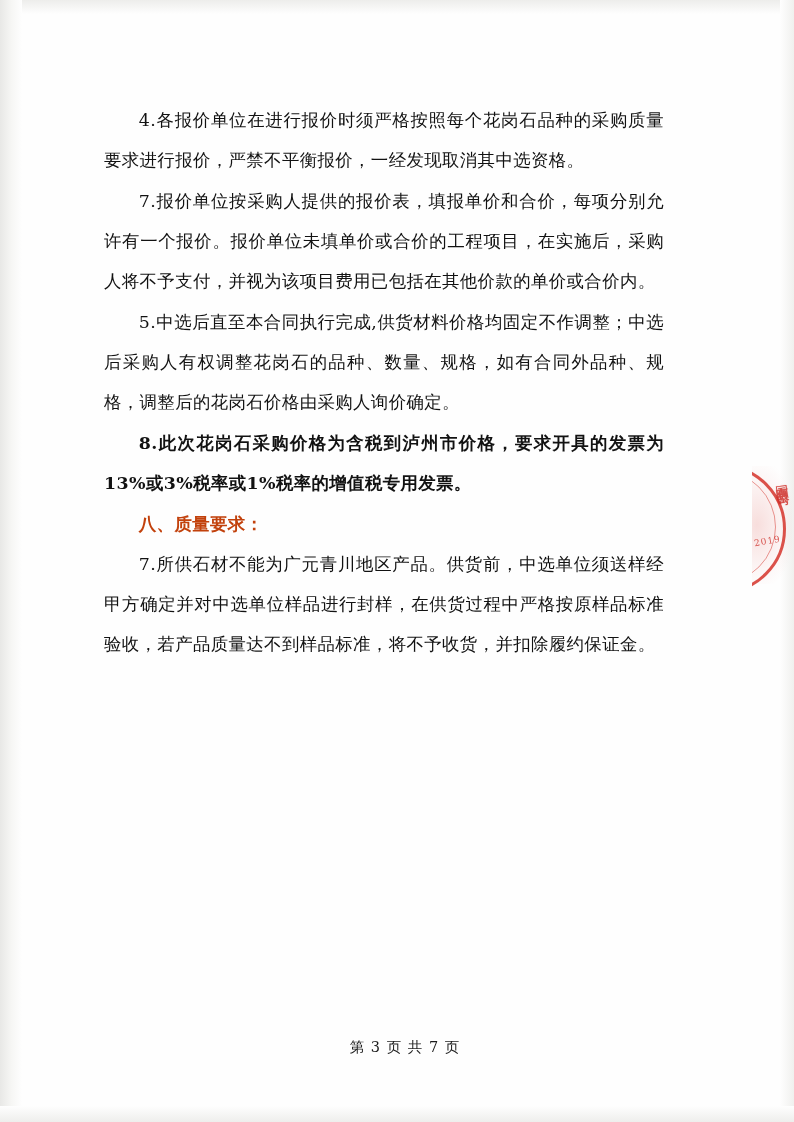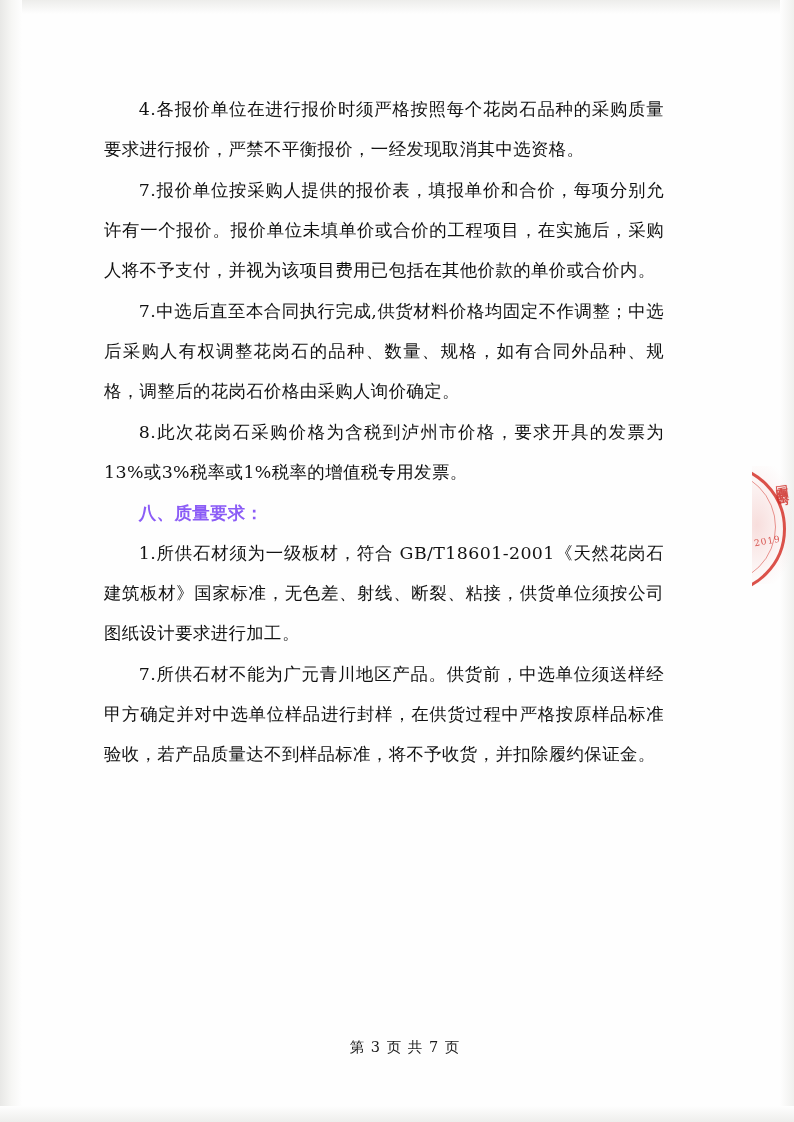--- a/index.html
+++ b/index.html
@@ -46,45 +46,45 @@
   .scan-edge-right {
     position: absolute;
     right: 0; top: 0;
     width: 14px; height: 1122px;
     background: linear-gradient(to left, #f0f0ee 0%, #fefefe 100%);
   }
 
   .content {
     position: absolute;
     left: 104px;
-    top: 89px;
+    top: 100px;
     width: 560px;
   }
 
   p.para {
     margin: 0 0 1px 0;
     font-size: 17.4px;
     line-height: 40px;
     letter-spacing: 0.4px;
     text-align: justify;
     text-justify: inter-ideograph;
     text-indent: 2em;
     color: #121212;
   }
   p.para.bold {
-    font-weight: normal;
+    font-weight: bold;
   }
   p.heading {
     margin: 0;
     font-size: 17.4px;
     line-height: 40px;
     letter-spacing: 0.4px;
     font-weight: bold;
     text-indent: 2em;
-    color: #8b5cf6;
+    color: #c2410c;
   }
 
   .footer {
     position: absolute;
     left: 8px;
     top: 1038px;
     width: 794px;
     text-align: center;
     font-size: 14.5px;
     letter-spacing: 1px;
@@ -162,24 +162,23 @@
 <div class="page">
 
   <div class="scan-edge-top"></div>
   <div class="scan-edge-left"></div>
   <div class="scan-edge-right"></div>
   <div class="scan-edge-bottom"></div>
 
   <div class="content">
     <p class="para">4.各报价单位在进行报价时须严格按照每个花岗石品种的采购质量要求进行报价，严禁不平衡报价，一经发现取消其中选资格。</p>
     <p class="para">7.报价单位按采购人提供的报价表，填报单价和合价，每项分别允许有一个报价。报价单位未填单价或合价的工程项目，在实施后，采购人将不予支付，并视为该项目费用已包括在其他价款的单价或合价内。</p>
-    <p class="para">7.中选后直至本合同执行完成,供货材料价格均固定不作调整；中选后采购人有权调整花岗石的品种、数量、规格，如有合同外品种、规格，调整后的花岗石价格由采购人询价确定。</p>
+    <p class="para">5.中选后直至本合同执行完成,供货材料价格均固定不作调整；中选后采购人有权调整花岗石的品种、数量、规格，如有合同外品种、规格，调整后的花岗石价格由采购人询价确定。</p>
     <p class="para bold">8.此次花岗石采购价格为含税到泸州市价格，要求开具的发票为13%或3%税率或1%税率的增值税专用发票。</p>
     <p class="heading">八、质量要求：</p>
-    <p class="para bold">1.所供石材须为一级板材，符合 GB/T18601-2001《天然花岗石建筑板材》国家标准，无色差、射线、断裂、粘接，供货单位须按公司图纸设计要求进行加工。</p>
     <p class="para">7.所供石材不能为广元青川地区产品。供货前，中选单位须送样经甲方确定并对中选单位样品进行封样，在供货过程中严格按原样品标准验收，若产品质量达不到样品标准，将不予收货，并扣除履约保证金。</p>
   </div>
 
   <div class="seal">
     <div class="seal-smear"></div>
     <div class="seal-ring"></div>
     <div class="seal-ring2"></div>
     <div class="seal-text">国有限公司</div>
     <div class="seal-text2">2019</div>
   </div>

